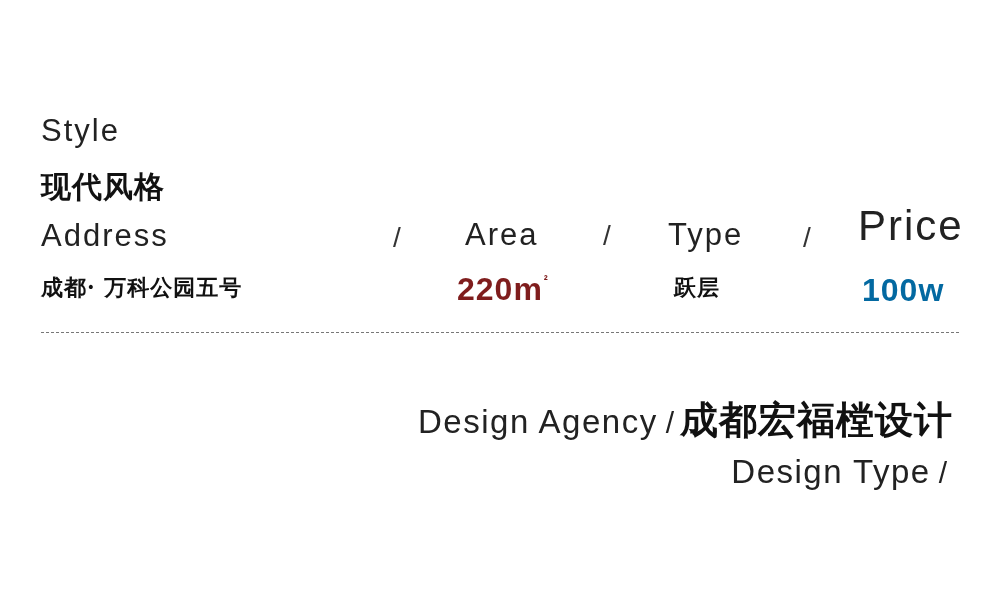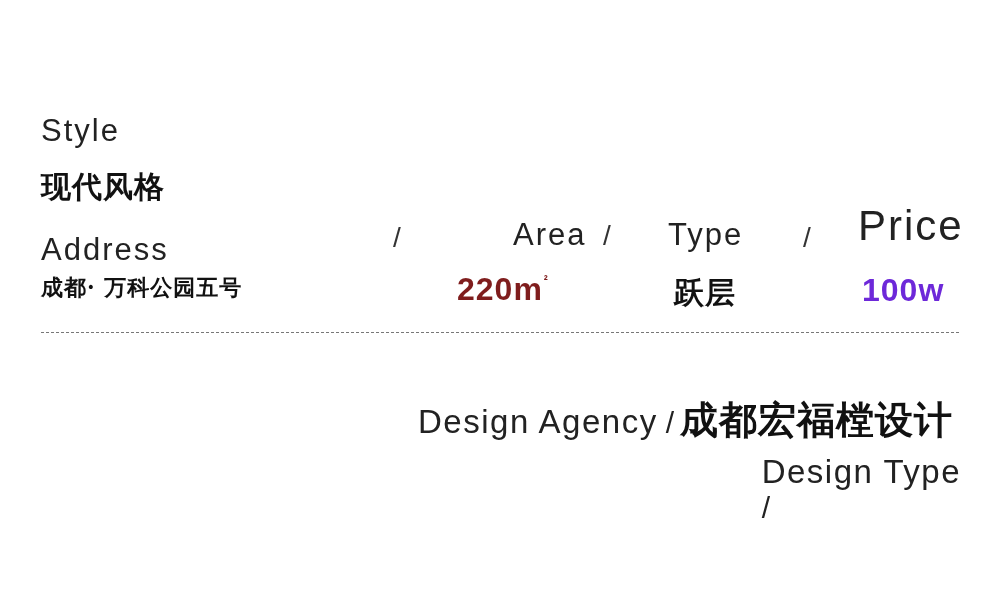--- a/index.html
+++ b/index.html
@@ -23,56 +23,56 @@
     .cjk {
       font-family: "DejaVu Serif", "Liberation Serif", serif;
       font-weight: bold;
       color: #111111;
     }
     .abs { position: absolute; white-space: nowrap; }
 
     #style-label { left: 41px; top: 113px; font-size: 31px; }
     #style-value { left: 41px; top: 167px; font-size: 30px; letter-spacing: 1px; }
 
-    #address-label { left: 41px; top: 232px; font-size: 31px; text-align: right; }
+    #address-label { left: 41px; top: 218px; font-size: 31px; text-align: right; }
     #address-value { left: 41px; top: 273px; font-size: 22px; letter-spacing: 1px; }
 
     .slash { font-size: 28px; color: #333; letter-spacing: 0; }
     #slash-1 { left: 393px; top: 222px; }
     #slash-2 { left: 603px; top: 220px; }
     #slash-3 { left: 803px; top: 222px; }
 
-    #area-label { left: 465px; top: 217px; font-size: 31px; margin-left: 48px; }
+    #area-label { left: 465px; top: 217px; font-size: 31px; }
     #area-value { left: 457px; top: 271px; font-size: 32px; font-weight: bold; letter-spacing: 1px; color: #7f1d1d; }
     #area-value sup { font-size: 12px; vertical-align: 16px; margin-left: 1px; }
 
     #type-label { left: 668px; top: 217px; font-size: 31px; }
-    #type-value { left: 674px; top: 273px; font-size: 30px; letter-spacing: 1px; text-align: right; }
+    #type-value { left: 674px; top: 273px; font-size: 22px; letter-spacing: 1px; text-align: right; }
 
     #price-label { left: 858px; top: 202px; font-size: 42px; text-align: center; }
-    #price-value { left: 862px; top: 272px; font-size: 32px; font-weight: bold; letter-spacing: 1px; color: #6d28d9; }
+    #price-value { left: 862px; top: 272px; font-size: 32px; font-weight: bold; letter-spacing: 1px; color: #0369a1; }
 
     #divider {
       position: absolute;
       left: 41px;
       top: 332px;
       width: 918px;
       height: 0;
       border-top: 1px dashed #777777;
     }
 
     .design-row {
       position: absolute;
       right: 47px;
       white-space: nowrap;
       display: flex;
       align-items: baseline;
     }
     #agency-row { top: 395px; justify-content: center; }
-    #dtype-row { top: 453px; flex-direction: column; }
+    #dtype-row { top: 453px; }
     .design-row .label { font-size: 33px; letter-spacing: 1.5px; }
     .design-row .sep { font-size: 30px; margin: 0 6px 0 8px; letter-spacing: 0; }
     .design-row .value { font-size: 38px; letter-spacing: 1px; }
   </style>
 </head>
 <body>
 
 <div id="style-label" class="abs serif">Style</div>
 <div id="style-value" class="abs cjk">现代风格</div>
 

